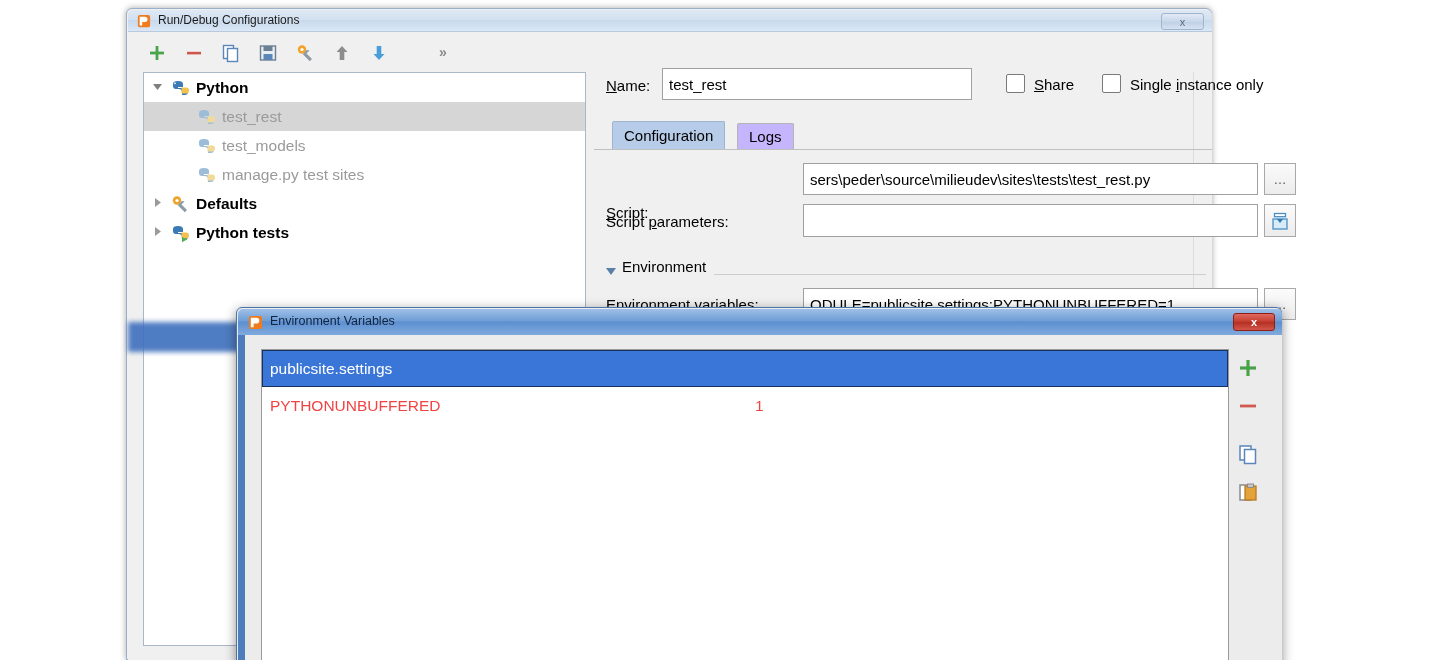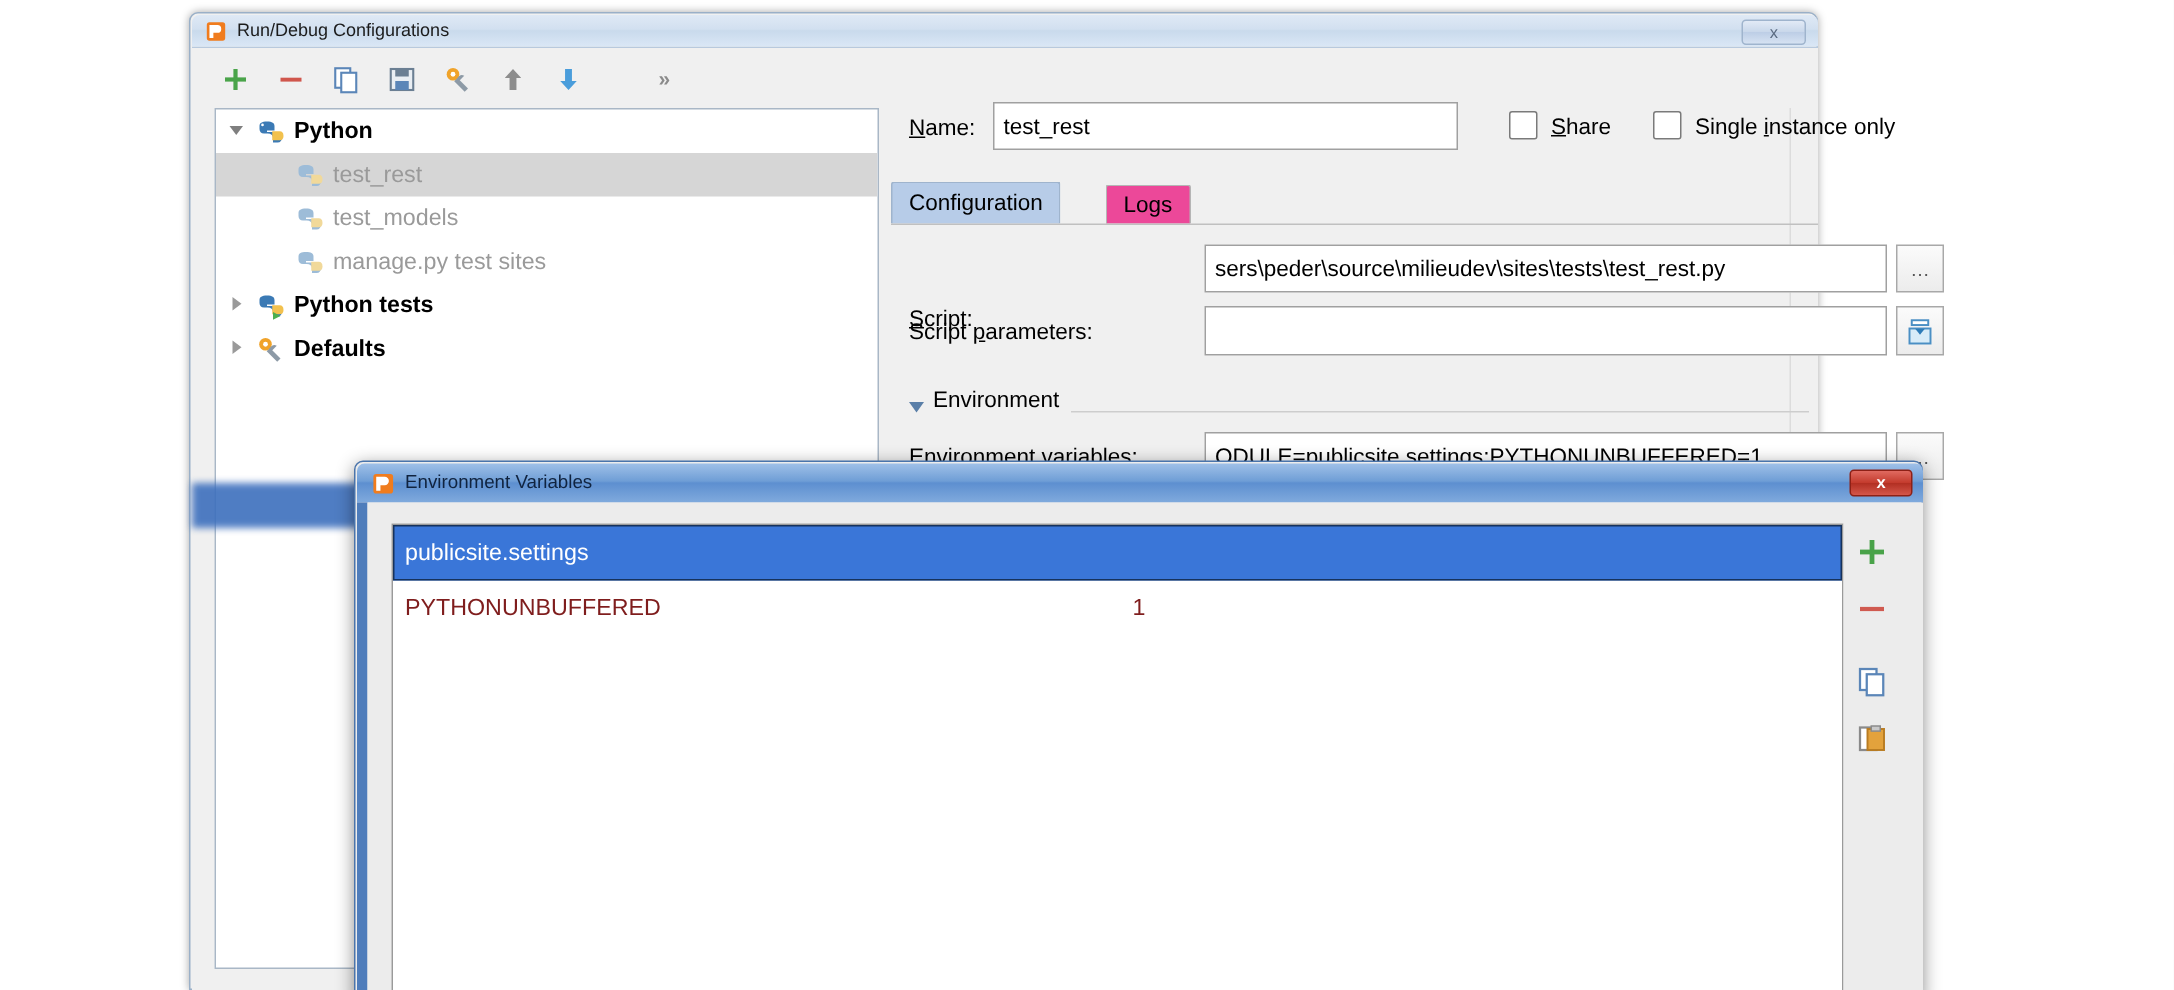--- a/index.html
+++ b/index.html
@@ -86,21 +86,21 @@
   .chk {
     width:19px; height:19px; background:#fff; border:1px solid #7a7a7a;
     box-sizing:border-box; border-radius:2px;
   }
   .tab {
     position:absolute; height:28px; padding:0 11px; display:flex; align-items:center;
     font-size:15px; color:#000; box-sizing:border-box;
     border:1px solid #b5b5b5; border-bottom:none; border-radius: 2px 2px 0 0;
   }
   .tab.sel { background:#b7cce8; border-color:#9fb4cd; }
-  .tab.unsel { background:#ec4899; }
+  .tab.unsel { background:#c4b5fd; }
   .tabline { position:absolute; left:0; top:117px; width:618px; height:1px; background:#c0c0c0; }
 
   .sect-tri {
     width:0;height:0;border-left:5px solid transparent;border-right:5px solid transparent;
     border-top:7px solid #5a7fa8;
   }
   .sect-rule { flex:1; height:1px; background:#cdcdcd; margin-left:8px; }
 
   
   .blurrow {
@@ -152,21 +152,21 @@
   }
   .tbl-head { display:flex; height:25px; }
   .th {
     background: linear-gradient(to bottom,#fdfdfd,#e6e6e6);
     border-right:1px solid #c2c2c2; border-bottom:1px solid #b0b0b0;
     display:flex; align-items:center; justify-content:center;
     font-size:14.5px; color:#111; box-sizing:border-box;
   }
   .tr { display:flex; height:37px; }
   .tr.sel { background:#3a76d8; outline:1px solid #16325c; outline-offset:-1px; }
-  .td { display:flex; align-items:center; font-size:15.5px; color:#7f1d1d; padding-left:8px; box-sizing:border-box; }
+  .td { display:flex; align-items:center; font-size:15.5px; color:#ef4444; padding-left:8px; box-sizing:border-box; }
   .tr.sel .td { color:#fff; }
   .dlg-side { position:absolute; right:16px; top:14px; width:37px; height:318px;
     background:#ececec; display:flex; flex-direction:column; align-items:center; }
   .side-btn { width:30px; height:38px; display:flex; align-items:center; justify-content:center; }
 </style>
 </head>
 <body>
 
 <div id="root">
 
@@ -281,60 +281,60 @@
         </div>
 
         <div class="tree-row">
           <div class="tw">
             <svg width="11" height="11" viewBox="0 0 11 11">
               <path d="M3 1v9l6-4.5z" fill="#9a9a9a"></path>
               </svg>
           </div>
           <div class="tree-ico">
             <svg width="20" height="20" viewBox="0 0 20 20">
-              <path d="M3 6c0-2 1.5-3 5-3s5 1 5 3v3H8v1h7c2 0 3 1.3 3 3.5S17 17 15 17h-3v-3c0-2-1.3-3-3.5-3H6c-2 0-3-1.3-3-3z" fill="#3b7ab5"></path>
-              <path d="M11.5 9.5h5c1.6 0 2.5 1 2.5 3s-.9 3-2.5 3h-5z" fill="#f2c14e"></path>
-              <path d="M12 14l5 2.6-5 2.6z" fill="#4caf50"></path>
-            </svg>
-          </div>
-          <div class="tree-label bold">Python tests</div>
+              <circle cx="7" cy="6.5" r="4.2" fill="#f0a32a"></circle>
+              <circle cx="7" cy="6.5" r="1.6" fill="#fff"></circle>
+              <path d="M10 9l7 7-2.2 2.2-7-7z" fill="#8d9aa6"></path>
+              <path d="M14.5 7.5a3.4 3.4 0 0 0-4.6 4.6z" fill="#8d9aa6"></path>
+            </svg>
+          </div>
+          <div class="tree-label bold">Defaults</div>
         </div>
 
         <div class="tree-row">
           <div class="tw">
             <svg width="11" height="11" viewBox="0 0 11 11">
               <path d="M3 1v9l6-4.5z" fill="#9a9a9a"></path>
               </svg>
           </div>
           <div class="tree-ico">
             <svg width="20" height="20" viewBox="0 0 20 20">
-              <circle cx="7" cy="6.5" r="4.2" fill="#f0a32a"></circle>
-              <circle cx="7" cy="6.5" r="1.6" fill="#fff"></circle>
-              <path d="M10 9l7 7-2.2 2.2-7-7z" fill="#8d9aa6"></path>
-              <path d="M14.5 7.5a3.4 3.4 0 0 0-4.6 4.6z" fill="#8d9aa6"></path>
-            </svg>
-          </div>
-          <div class="tree-label bold">Defaults</div>
+              <path d="M3 6c0-2 1.5-3 5-3s5 1 5 3v3H8v1h7c2 0 3 1.3 3 3.5S17 17 15 17h-3v-3c0-2-1.3-3-3.5-3H6c-2 0-3-1.3-3-3z" fill="#3b7ab5"></path>
+              <path d="M11.5 9.5h5c1.6 0 2.5 1 2.5 3s-.9 3-2.5 3h-5z" fill="#f2c14e"></path>
+              <path d="M12 14l5 2.6-5 2.6z" fill="#4caf50"></path>
+            </svg>
+          </div>
+          <div class="tree-label bold">Python tests</div>
         </div>
       </div>
 
       <div class="scroll-track"></div>
 
       <div class="cfg">
 
         <div class="lbl" style="position:absolute;left:12px;top:45px;"><span class="u">N</span>ame:</div>
         <div class="field" style="position:absolute;left:68px;top:36px;width:310px;height:32px;">test_rest</div>
 
         <div style="position:absolute;left:412px;top:42px;" class="chk"></div>
         <div class="lbl" style="position:absolute;left:440px;top:44px;"><span class="u">S</span>hare</div>
 
         <div style="position:absolute;left:508px;top:42px;" class="chk"></div>
         <div class="lbl" style="position:absolute;left:536px;top:44px;">Single <span class="u">i</span>nstance only</div>
 
-        <div class="tab sel" style="left:0;top:89px;">Configuration</div>
+        <div class="tab sel" style="left:18px;top:89px;">Configuration</div>
         <div class="tab unsel" style="left:143px;top:91px;height:26px;">Logs</div>
         <div class="tabline"></div>
 
         <div class="lbl" style="position:absolute;left:12px;top:139px;margin-top:33px;"><span class="u">S</span>cript:</div>
         <div class="field" style="position:absolute;left:209px;top:131px;width:455px;height:32px;">sers\peder\source\milieudev\sites\tests\test_rest.py</div>
         <div class="sqbtn" style="position:absolute;left:670px;top:131px;width:32px;height:32px;">…</div>
 
         <div class="lbl" style="position:absolute;left:12px;top:181px;">Script <span class="u">p</span>arameters:</div>
         <div class="field" style="position:absolute;left:209px;top:172px;width:455px;height:33px;"></div>
         <div class="sqbtn" style="position:absolute;left:670px;top:172px;width:32px;height:33px;">

